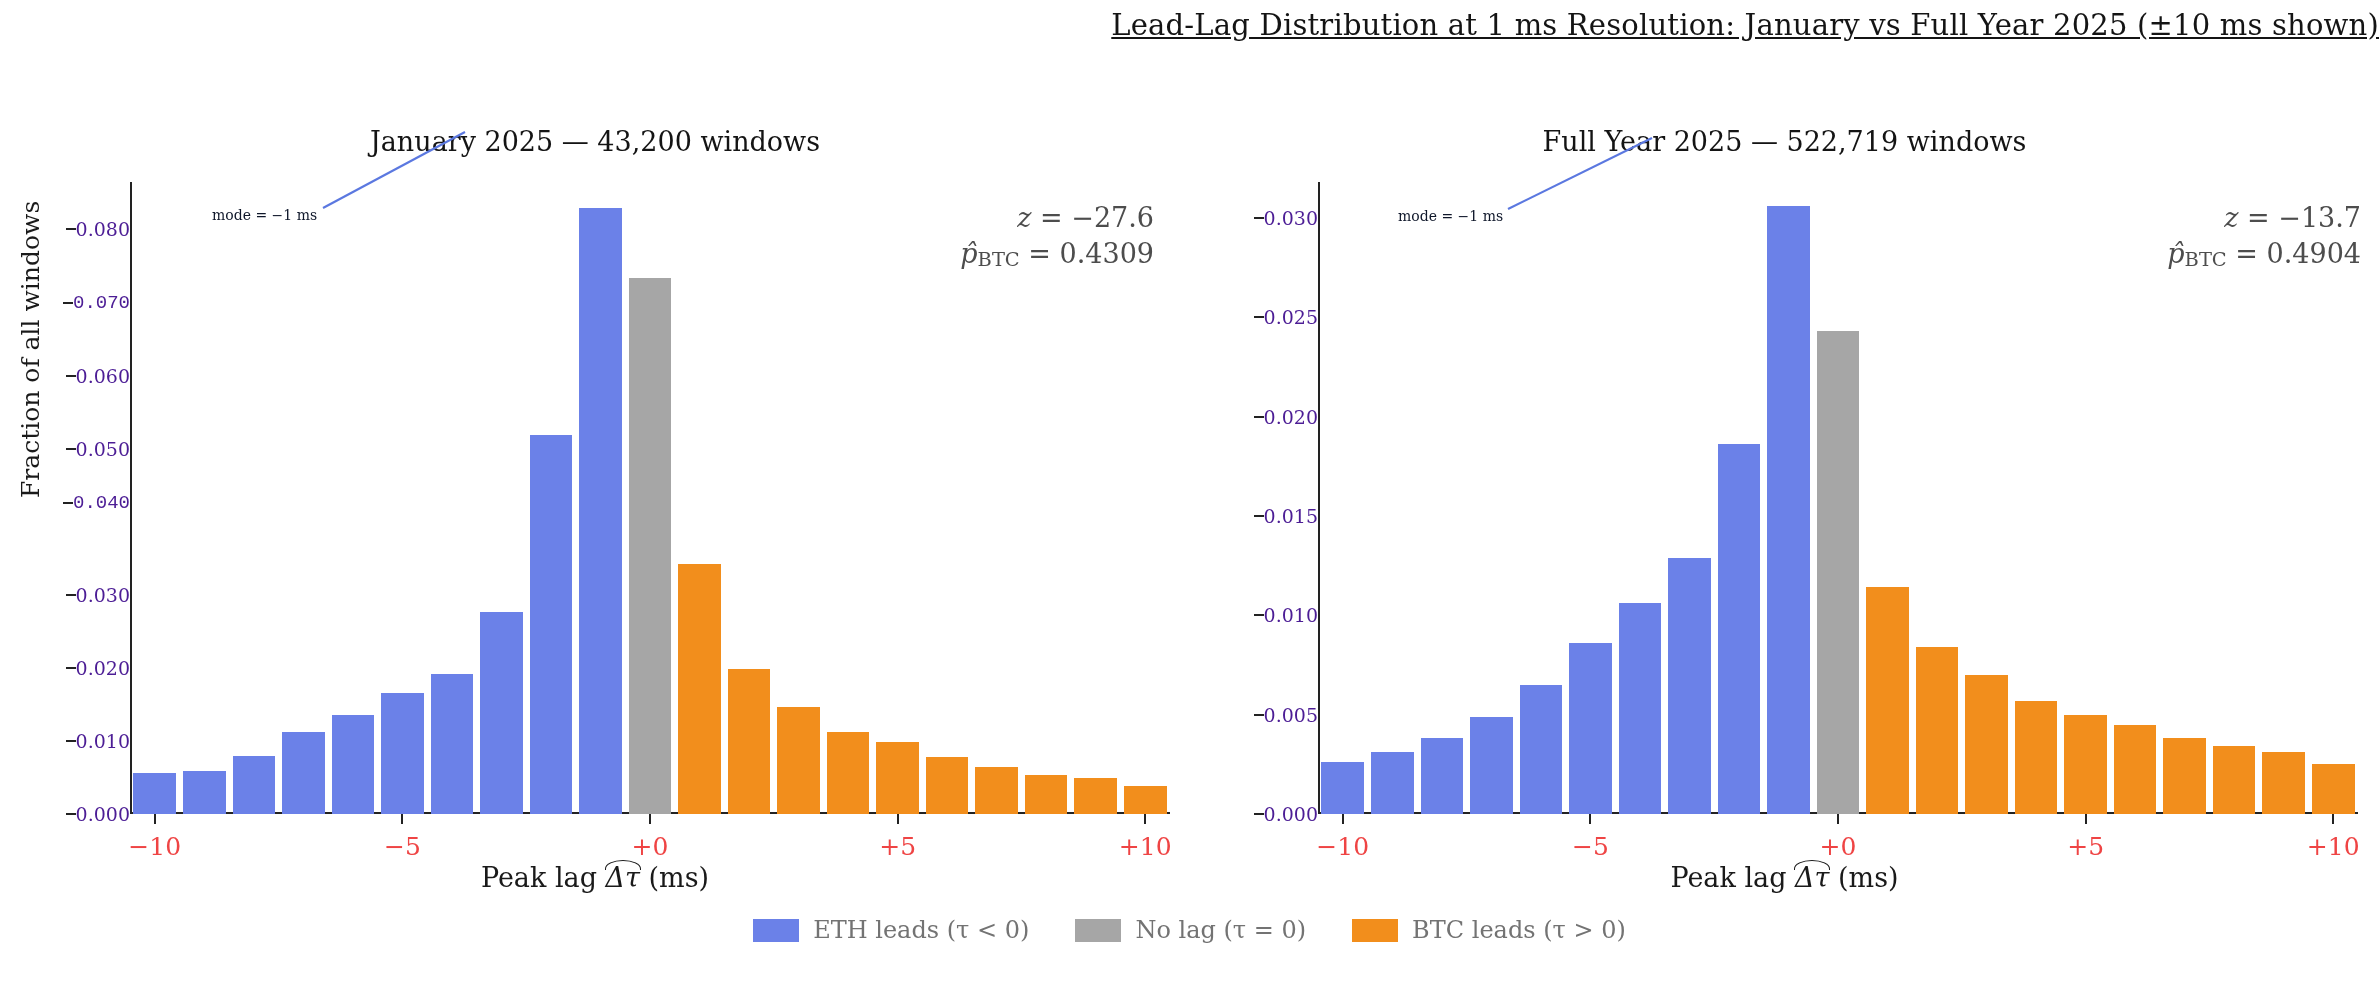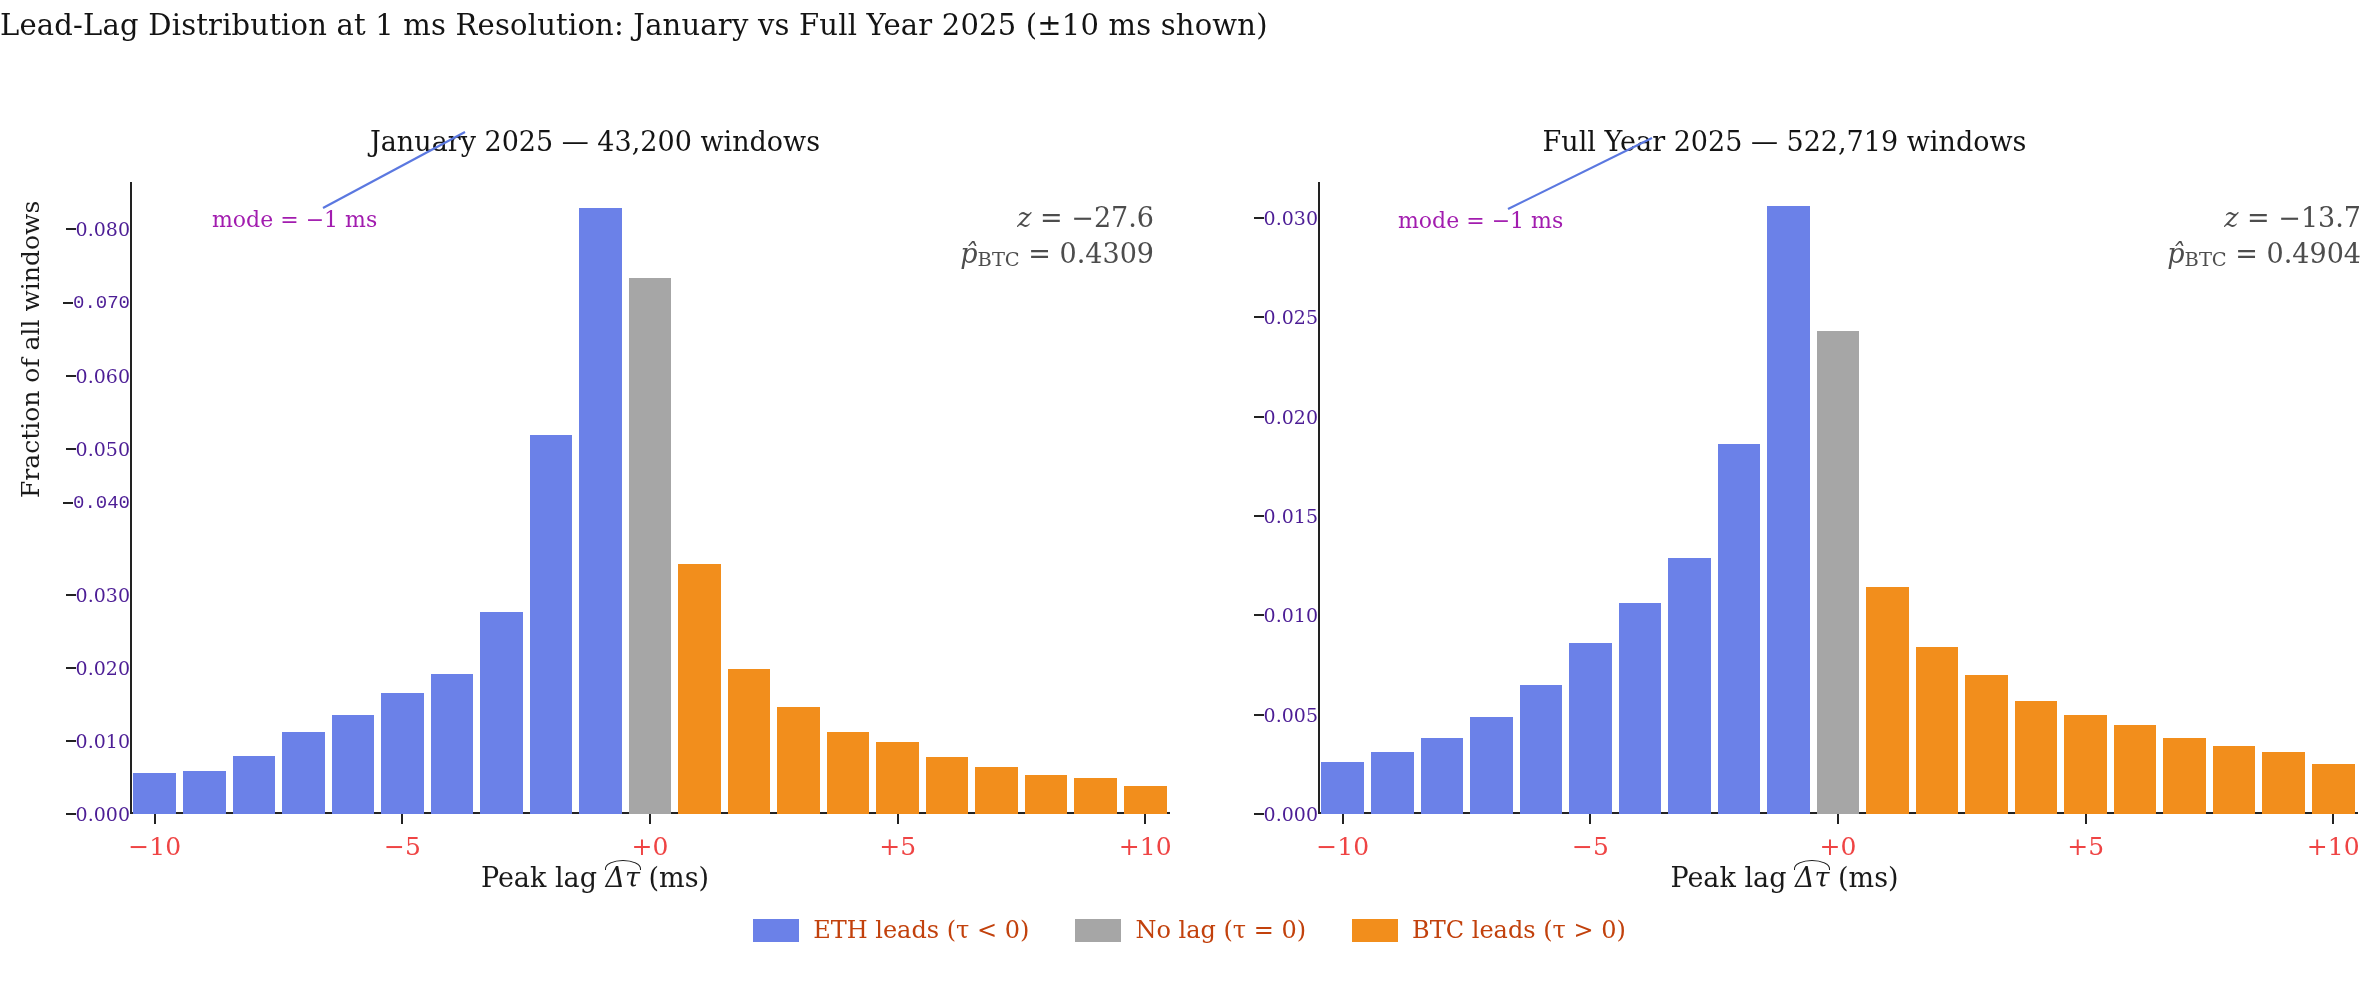--- a/index.html
+++ b/index.html
@@ -8,24 +8,25 @@
     background:#ffffff;
     font-family:"DejaVu Serif","Liberation Serif",serif;
     color:#1a1a1a;
     overflow:hidden;
     position:relative;
   }
   .fig{position:absolute;inset:0;}
 
   .suptitle{
     position:absolute;top:8px;left:0;width:100%;
-    text-align:left;
+    text-align:right;
     font-size:29px;
     letter-spacing:.2px;
     color:#141414;
+    text-decoration:underline;
   }
 
   .panel{position:absolute;top:0;height:847px;}
   .panel.left{left:0;width:1190px;}
   .panel.right{left:1190px;width:1189px;}
 
   .panel-title{
     position:absolute;
     top:126px;
     width:100%;
@@ -91,39 +92,39 @@
     position:absolute;
     text-align:right;
     font-size:27px;
     line-height:1.35;
     color:#4d4d4d;
     white-space:nowrap;
   }
 
   .mode-label{
     position:absolute;
-    font-size:22px;
-    color:#a21caf;
+    font-size:14px;
+    color:#0f172a;
     white-space:nowrap;
   }
   .mode-arrow{position:absolute;overflow:visible;pointer-events:none;}
 
   .legend{
     position:absolute;
     left:0;width:100%;
     top:916px;
     display:flex;
     justify-content:center;
     align-items:center;
     gap:46px;
     font-size:24px;
   }
   .legend-item{display:flex;align-items:center;gap:14px;}
   .swatch{width:46px;height:23px;display:inline-block;}
-  .legend-text{color:#c2410c;white-space:nowrap;}
+  .legend-text{color:#737373;white-space:nowrap;}
 
   i.m{font-style:italic;font-family:"DejaVu Serif","Liberation Serif",serif;}
   .sub{font-size:.72em;vertical-align:-0.18em;}
 </style>
 </head>
 <body>
 
 <div class="fig">
 
   <div class="suptitle">Lead-Lag Distribution at 1 ms Resolution: January vs Full Year 2025 (±10 ms shown)</div>

